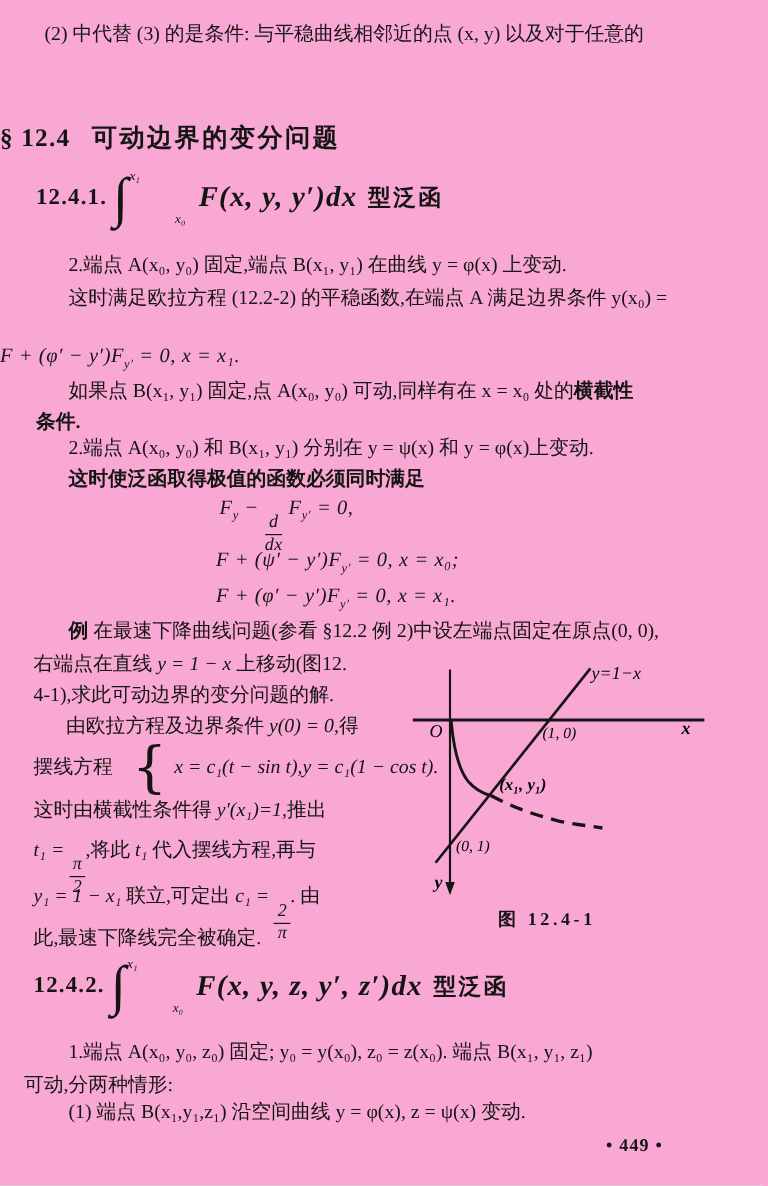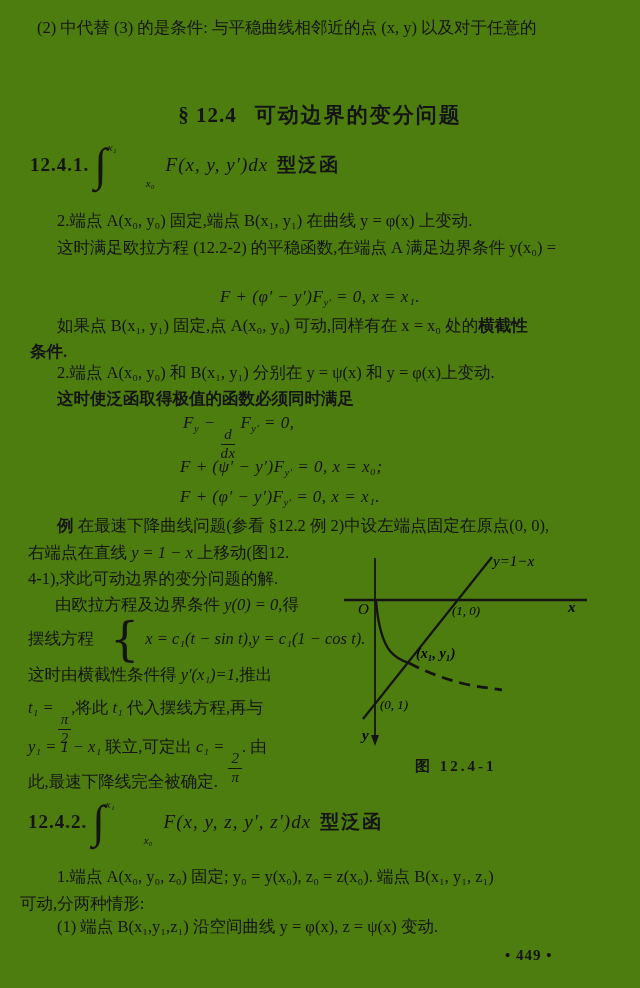--- a/index.html
+++ b/index.html
@@ -1,35 +1,35 @@
 <!DOCTYPE html>
 <html><head>
 <meta charset="utf-8">
 <style>
   html,body{margin:0;padding:0;background:#d8d8d8;}
-  .page{position:relative;width:640px;height:988px;margin:0 auto;background:#4d7c0f;
+  .page{position:relative;width:640px;height:988px;margin:0 auto;background:#f9a8d4;
         color:#141414;font-family:"Liberation Serif","DejaVu Serif",serif;overflow:hidden;}
   .abs{position:absolute;white-space:nowrap;}
   .t{font-size:16.5px;line-height:24px;}
   .ind{text-indent:27px;}
   .bold{font-weight:700;}
   .math{font-style:italic;}
   sub{font-size:10.5px;font-style:italic;}
-  .center{left:0;width:640px;text-align:center;}
+  .center{left:0;width:640px;}
   
   .sec-head{font-size:21px;font-weight:700;letter-spacing:2px;}
   .sec-head .num{margin-right:18px;letter-spacing:1px;}
   
   .sub-head{display:flex;align-items:center;}
   .sub-num{font-size:19px;font-weight:700;letter-spacing:1px;}
   .int-sign{font-size:46px;line-height:0.85;font-weight:400;margin-left:5px;}
   .int-bounds{display:flex;flex-direction:column;justify-content:space-between;height:48px;
               font-size:11px;font-style:italic;margin:0 5px 0 1px;}
   .int-bounds .lo{transform:translateX(-6px);padding-left:44px;}
-  .integrand{font-size:19px;font-weight:400;font-style:italic;letter-spacing:1px;}
+  .integrand{font-size:24px;font-weight:700;font-style:italic;letter-spacing:1px;}
   .sub-suffix{font-size:19px;font-weight:700;margin-left:9px;letter-spacing:2px;}
   
   .frac{display:inline-flex;flex-direction:column;align-items:center;vertical-align:-11px;
         line-height:1.05;font-size:15px;font-style:italic;}
   .frac .num{border-bottom:1.4px solid #141414;padding:0 3px 1px;}
   .frac .den{padding-top:1px;}
   
   .sys{display:flex;align-items:center;}
   .sys-label{font-size:16.5px;margin-right:16px;}
   .brace{font-size:46px;font-weight:400;line-height:44px;margin-right:6px;

